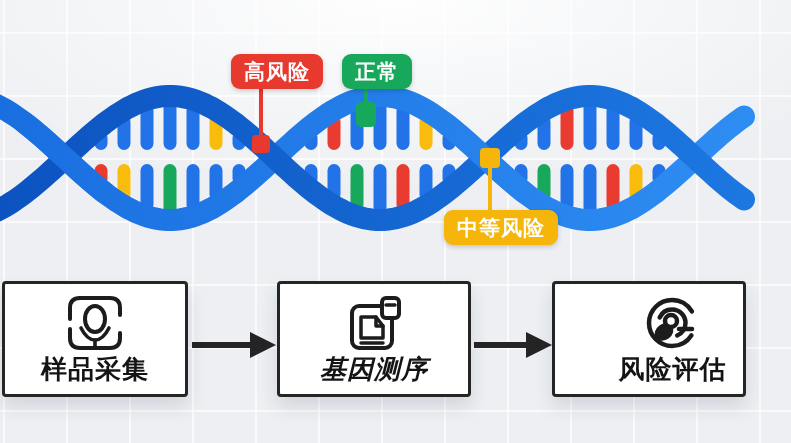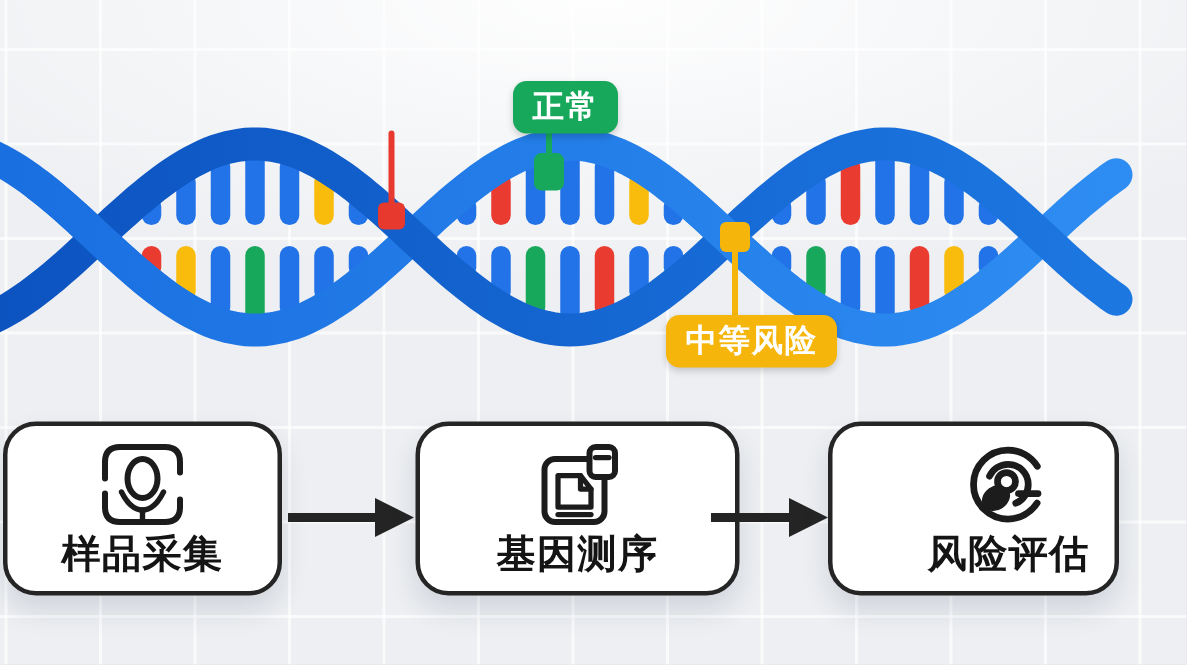--- a/index.html
+++ b/index.html
@@ -16,21 +16,21 @@
   }
   svg.helix{position:absolute;left:0;top:0;}
   .tag{
     position:absolute;transform:translateX(-50%);
     height:35px;line-height:35px;padding:0 13px;border-radius:9px;
     color:#fff;font-size:21px;font-weight:700;letter-spacing:1px;white-space:nowrap;
     box-shadow:0 2px 5px rgba(0,0,0,0.18);
   }
   .card{
     position:absolute;top:281px;height:116px;box-sizing:border-box;
-    background:#fff;border:3px solid #252525;border-radius:22px;
+    background:#fff;border:3px solid #252525;border-radius:4px;
     box-shadow:0 10px 18px rgba(50,65,90,0.14);
     display:flex;flex-direction:column;align-items:center;justify-content:center;gap:3px;
   }
   .card-label{font-size:26px;font-weight:700;color:#141414;letter-spacing:1px;line-height:30px;}
   .flow-arrow{position:absolute;top:329px;}
   .icon{stroke:#1c1c1c;fill:none;stroke-linecap:round;stroke-linejoin:round;}
 </style>
 </head>
 <body>
 
@@ -100,41 +100,42 @@
     <g id="g-anno">
         <line x1="261" y1="89" x2="261" y2="141" stroke="#e8392e" stroke-width="4" stroke-linecap="round"></line>
         <rect x="252" y="135" width="18" height="18" rx="4" fill="#e8392e"></rect>
         <line x1="366" y1="89" x2="366" y2="110" stroke="#17a85c" stroke-width="4" stroke-linecap="round"></line>
         <rect x="356" y="102" width="20" height="25" rx="5" fill="#17a85c"></rect>
         <line x1="490" y1="166" x2="490" y2="214" stroke="#f6b50a" stroke-width="4" stroke-linecap="round"></line>
         <rect x="480" y="148" width="20" height="20" rx="4" fill="#f6b50a"></rect>
       </g>
   </svg>
 
+  <div class="tag" style="left: 277px; top: 54px; background: rgb(232, 57, 46);">高风险</div>
   <div class="tag" style="left: 501px; top: 210px; background: rgb(246, 181, 10);">中等风险</div>
   <div class="tag" style="left: 377px; top: 54px; background: rgb(23, 168, 92);">正常</div>
 
   <div class="card" style="left:2px;width:186px;">
     <svg class="icon" width="56" height="56" viewBox="0 0 56 56" stroke-width="4">
       <path d="M13 3 H43 Q53 3 53 13 V20"></path>
       <path d="M53 38 V43 Q53 53 43 53 H13 Q3 53 3 43 V34"></path>
       <path d="M3 24 V13 Q3 3 13 3"></path>
       <ellipse cx="28" cy="24" rx="10" ry="13"></ellipse>
       <path d="M14 33 Q20 45 28 45 Q36 45 42 33" stroke-width="3.6"></path>
       <path d="M28 45 V52" stroke-width="3.6"></path>
     </svg>
     <div class="card-label">样品采集</div>
   </div>
 
   <svg class="flow-arrow" style="left:190px;" width="88" height="32" viewBox="0 0 88 32">
     <line x1="2" y1="16" x2="62" y2="16" stroke="#242424" stroke-width="6"></line>
     <polygon points="60,3 86,16 60,29" fill="#242424"></polygon>
   </svg>
 
-  <div class="card" style="left:277px;width:216px;">
+  <div class="card" style="left:277px;width:194px;font-style:italic;">
     <svg class="icon" width="56" height="56" viewBox="0 0 56 56" stroke-width="4">
       <rect x="6" y="11" width="40" height="42" rx="7"></rect>
       <path d="M15 22 H30 L37 31 V43 H15 Z" stroke-width="3.5"></path>
       <path d="M30 22 V31 H37" stroke-width="3.5"></path>
       <path d="M15 48 H37" stroke-width="3.5"></path>
       <rect x="36" y="3" width="17" height="20" rx="4" fill="#ffffff"></rect>
       <path d="M40 10 H49" stroke-width="3.5"></path>
     </svg>
     <div class="card-label">基因测序</div>
   </div>

